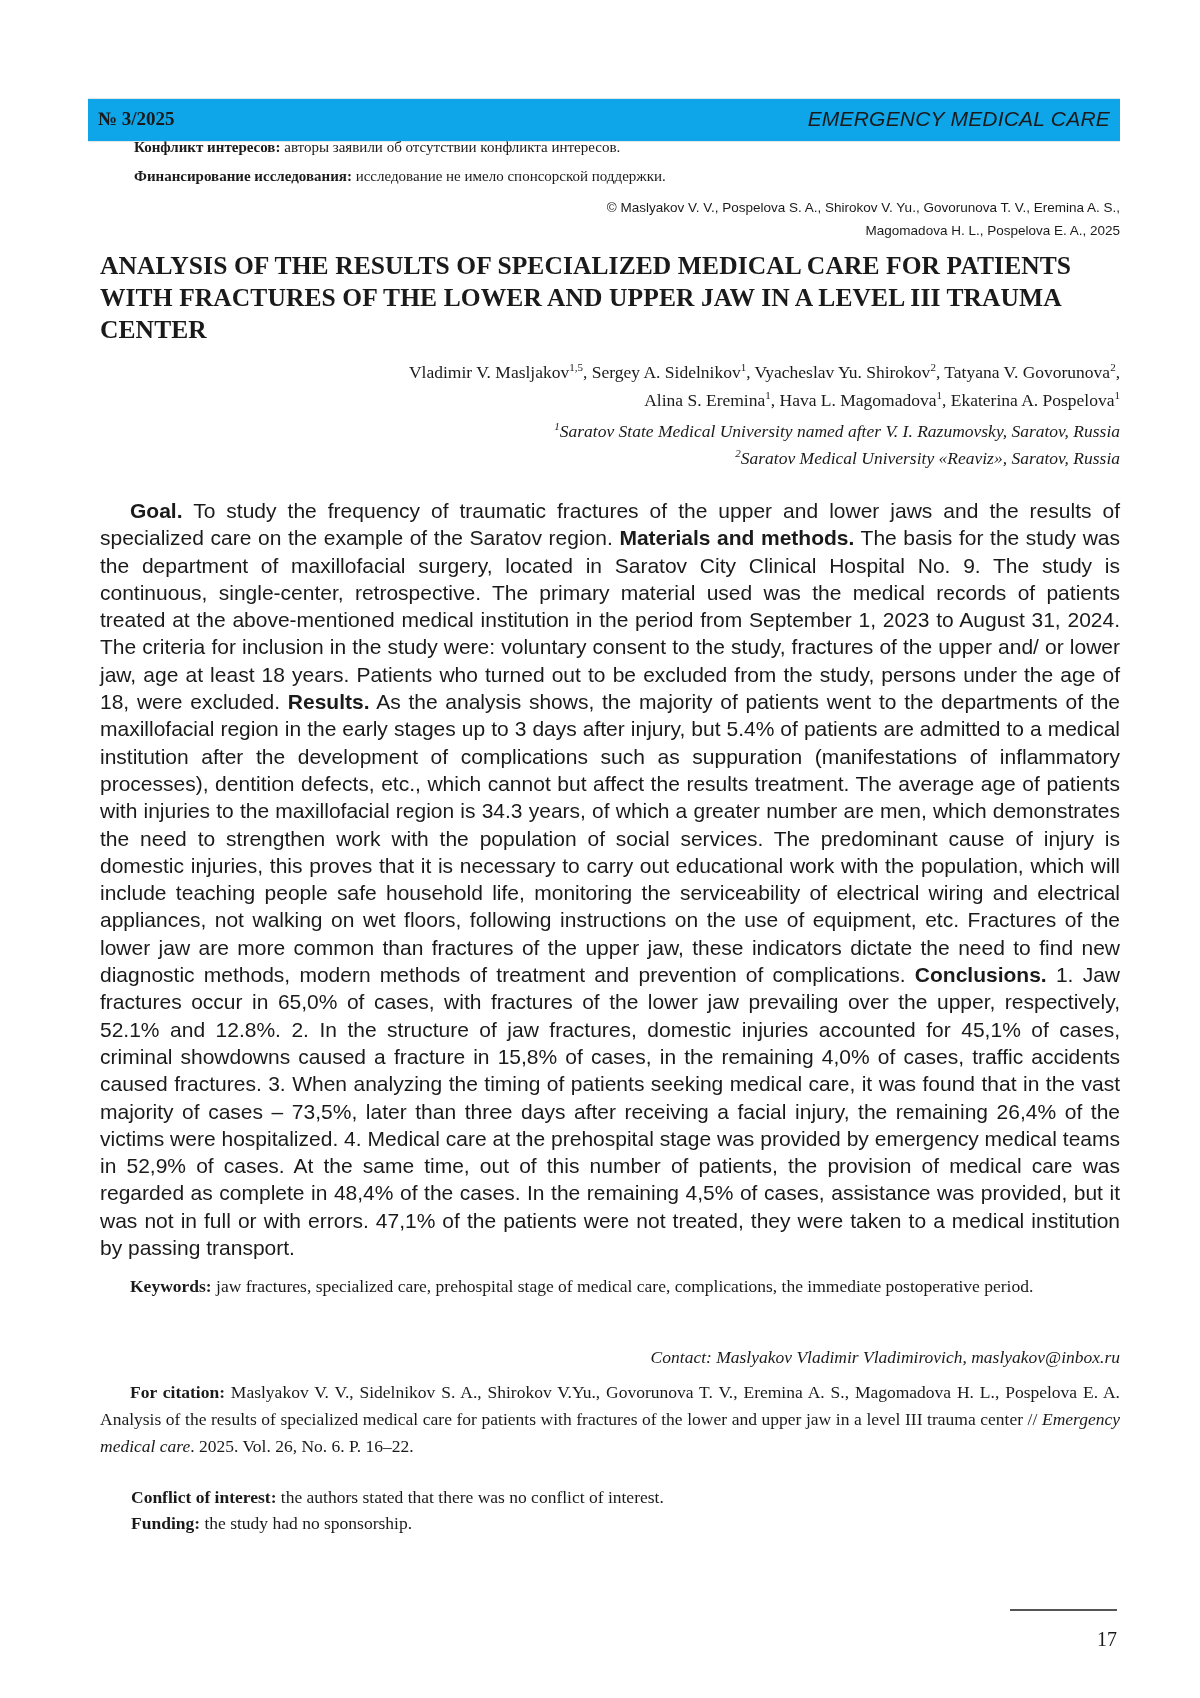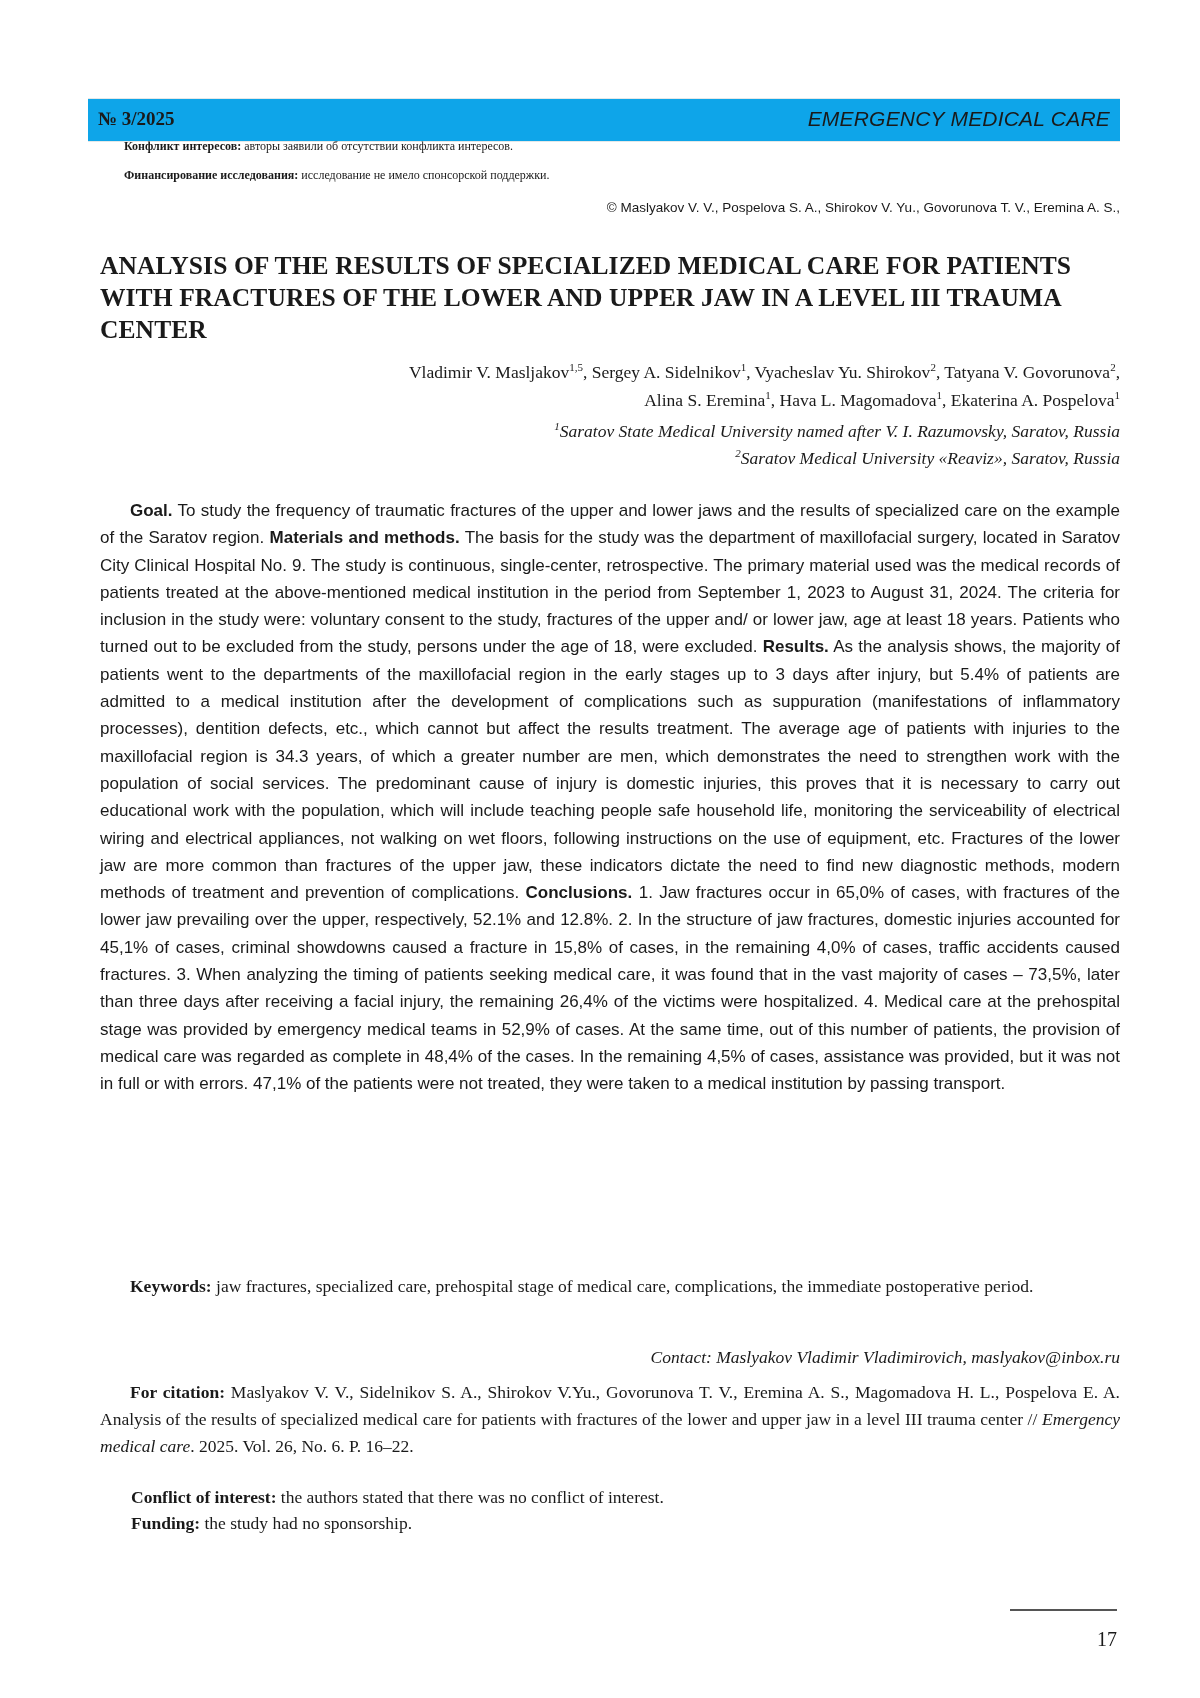--- a/index.html
+++ b/index.html
@@ -3,28 +3,28 @@
 <meta charset="utf-8">
 <style>
   html, body { margin: 0; padding: 0; background: #ffffff; }
   body { width: 1200px; height: 1698px; position: relative; overflow: hidden; color: #1a1a1a; }
   .header-band {
     position: absolute; left: 88px; top: 58px; width: 1032px; height: 42px;
     background: #0ea5e9; border-top: 1px solid #e4e8e8; border-bottom: 1px solid #e4e8e8; margin-top: 40px;
   }
   .issue { position: absolute; left: 10px; top: 9px; font-family: "Liberation Serif", serif; font-weight: bold; font-size: 19px; }
   .journal { position: absolute; right: 10px; top: 8px; font-family: "Liberation Sans", sans-serif; font-style: italic; font-size: 21px; letter-spacing: 0.2px; }
-  .ru-line { position: absolute; left: 124px; font-family: "Liberation Serif", serif; font-size: 12px; }
+  .ru-line { position: absolute; left: 134px; font-family: "Liberation Serif", serif; font-size: 15px; }
   .ru-line b { font-weight: bold; }
   .copyright { position: absolute; right: 80px; font-family: "Liberation Sans", sans-serif; font-size: 13.5px; text-align: right; line-height: 23px; }
   .title { position: absolute; left: 100px; top: 250px; width: 1030px; font-family: "Liberation Serif", serif; font-weight: bold; font-size: 25.5px; line-height: 32px; letter-spacing: 0.1px; }
   .authors { position: absolute; right: 80px; top: 358px; width: 1000px; text-align: right; font-family: "Liberation Serif", serif; font-size: 17.5px; line-height: 28px; }
   .affil { position: absolute; right: 80px; text-align: right; font-family: "Liberation Serif", serif; font-style: italic; font-size: 17.5px; line-height: 28px; }
   sup { font-size: 11px; line-height: 0; }
-  .abstract { position: absolute; left: 100px; top: 497px; width: 1020px; font-family: "Liberation Sans", sans-serif; font-size: 17px; line-height: 27.3px; text-align: justify; text-indent: 30px; hyphens: auto; }
+  .abstract { position: absolute; left: 100px; top: 497px; width: 1020px; font-family: "Liberation Sans", sans-serif; font-size: 21px; line-height: 27.3px; text-align: justify; text-indent: 30px; hyphens: auto; }
   .abstract b { font-weight: bold; }
   .keywords { position: absolute; left: 100px; top: 1273px; width: 1020px; font-family: "Liberation Serif", serif; font-size: 17.5px; line-height: 27px; text-align: justify; text-indent: 30px; }
   .contact { position: absolute; right: 80px; top: 1347px; font-family: "Liberation Serif", serif; font-style: italic; font-size: 17.5px; }
   .citation { position: absolute; left: 100px; top: 1379px; width: 1020px; font-family: "Liberation Serif", serif; font-size: 17.5px; line-height: 27px; text-align: justify; text-indent: 30px; }
   .en-line { position: absolute; left: 131px; font-family: "Liberation Serif", serif; font-size: 17.5px; }
   .footer-rule { position: absolute; left: 1010px; top: 1609px; width: 107px; height: 2px; background: #555; }
   .page-num { position: absolute; right: 83px; top: 1628px; font-family: "Liberation Serif", serif; font-size: 20px; }
 </style>
 </head>
 <body>
@@ -36,20 +36,21 @@
 
 <div class="ru-line" style="top:139px;">
   <b>Конфликт интересов:</b><span> авторы заявили об отсутствии конфликта интересов.</span>
 </div>
 <div class="ru-line" style="top:168px;">
   <b>Финансирование исследования:</b><span> исследование не имело спонсорской поддержки.</span>
 </div>
 
 <div class="copyright" style="top:196px;">
   <div>© Maslyakov V. V., Pospelova S. A., Shirokov V. Yu., Govorunova T. V., Eremina A. S.,</div>
+  <div>Magomadova H. L., Pospelova E. A., 2025</div>
 </div>
 
 <div class="title">ANALYSIS OF THE RESULTS OF SPECIALIZED MEDICAL CARE FOR PATIENTS WITH FRACTURES OF THE LOWER AND UPPER JAW IN A LEVEL III TRAUMA CENTER</div>
 
 <div class="authors">
   <span><span>Vladimir V. Masljakov</span><sup>1,5</sup>, </span><span><span>Sergey A. Sidelnikov</span><sup>1</sup>, </span><span><span>Vyacheslav Yu. Shirokov</span><sup>2</sup>, </span><span><span>Tatyana V. Govorunova</span><sup>2</sup>,</span><br>
   <span><span>Alina S. Eremina</span><sup>1</sup>, </span><span><span>Hava L. Magomadova</span><sup>1</sup>, </span><span><span>Ekaterina A. Pospelova</span><sup>1</sup></span>
 </div>
 
 <div class="affil" style="top:417px;">

